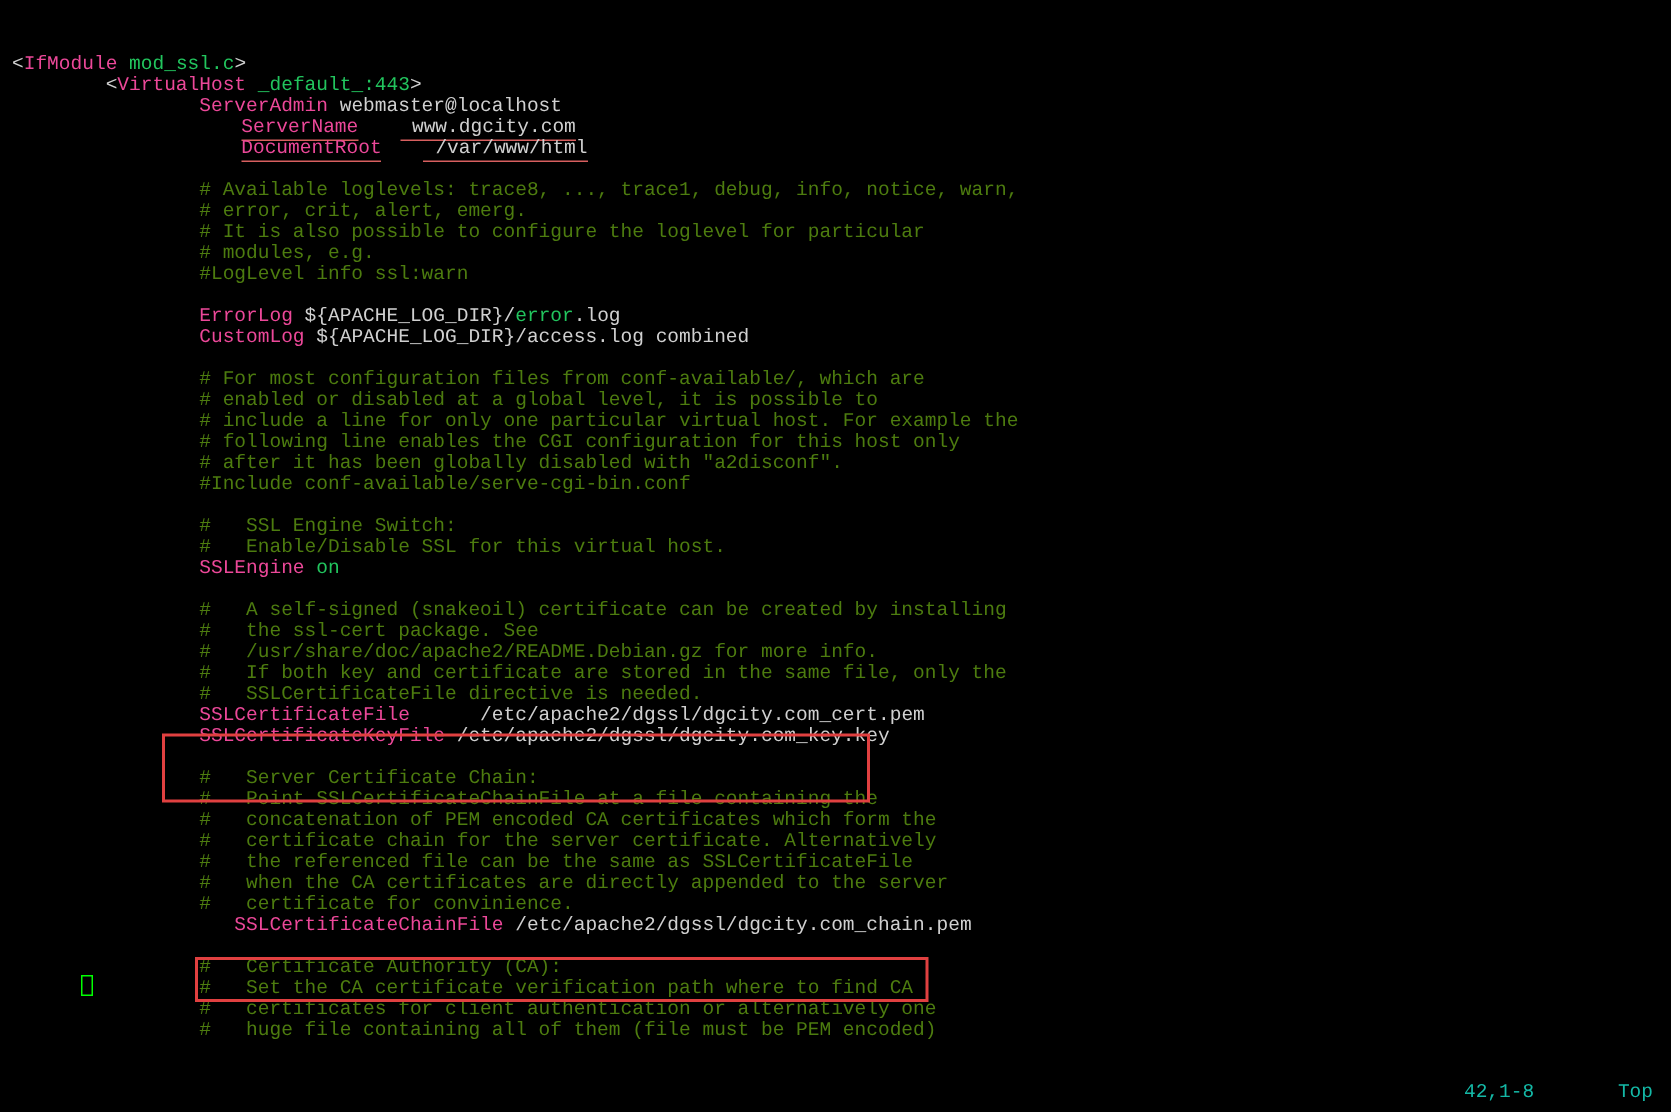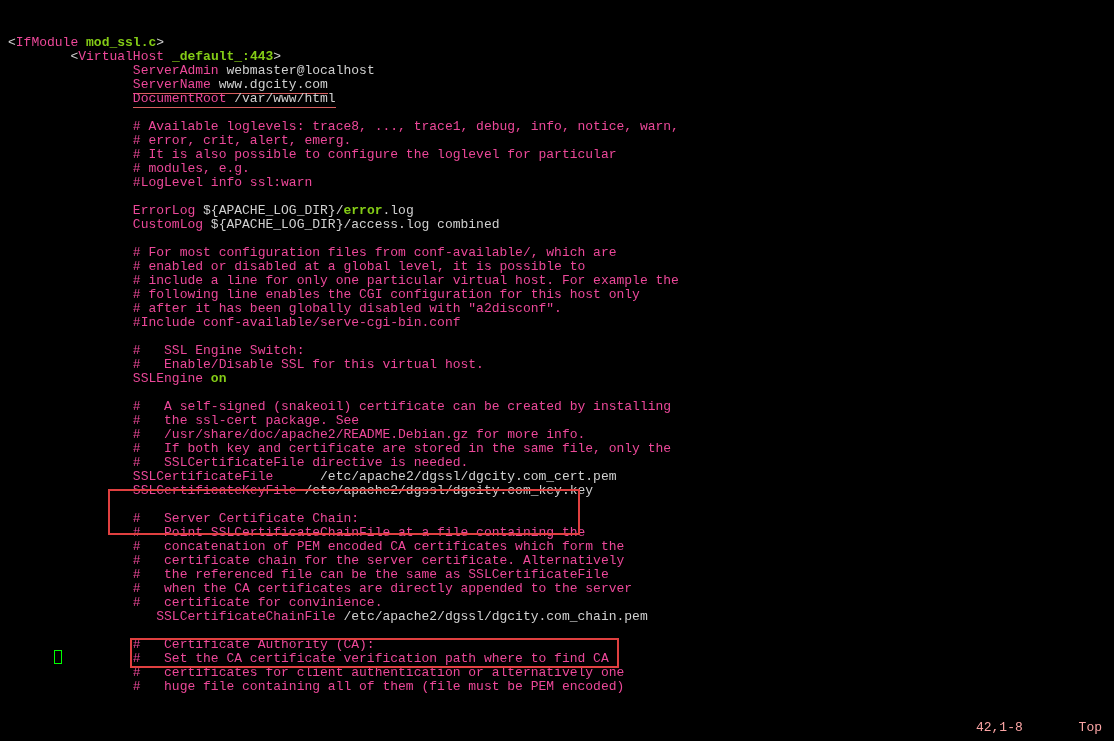--- a/index.html
+++ b/index.html
@@ -13,27 +13,28 @@
     width: 1114px;
     height: 741px;
     overflow: hidden;
   }
   .editor {
     position: relative;
     padding: 8px 0 0 8px;
     white-space: pre;
   }
   .kw-cyan  { color: #ec4899; }   
-  .kw-red   { color: #84cc16; font-weight: bold; }
-  .comment  { color: #ec4899; }   
+  .kw-red   { color: #22c55e; }
+  .comment  { color: #4d7c0f; }   
   .bracket  { color: #d0d0d0; }
 
   .underline-red {
     border-bottom: 1px solid #d75f5f;
     padding-bottom: 1px;
+    margin-left: 28px;
   }
 
   .highlight-box {
     position: absolute;
     border: 2px solid #e04040;
     pointer-events: none;
     box-sizing: border-box;
   }
   #box1 { left: 108px; top: 489px; width: 472px; height: 46px; }
   #box2 { left: 130px; top: 638px; width: 489px; height: 30px; }
@@ -45,21 +46,21 @@
     border: 1px solid #00ff00;
     left: 54px;
     top: 650px;
     box-sizing: border-box;
   }
 
   .statusbar {
     position: absolute;
     bottom: 6px;
     right: 12px;
-    color: #fca5a5;
+    color: #14b8a6;
     text-align: center;
   }
   .statusbar .pos { margin-right: 48px; }
 </style>
 </head>
 <body>
 
 <div class="editor">
   <div id="code-lines"><div><span class="bracket">&lt;</span><span class="kw-cyan">IfModule</span><span> </span><span class="kw-red">mod_ssl.c</span><span class="bracket">&gt;</span></div><div><span>        </span><span class="bracket">&lt;</span><span class="kw-cyan">VirtualHost</span><span> </span><span class="kw-red">_default_:443</span><span class="bracket">&gt;</span></div><div><span>                </span><span class="kw-cyan">ServerAdmin</span><span> webmaster@localhost</span></div><div><span>                </span><span class="kw-cyan underline-red">ServerName</span><span class="underline-red"> www.dgcity.com</span></div><div><span>                </span><span class="kw-cyan underline-red">DocumentRoot</span><span class="underline-red"> /var/www/html</span></div><div>&nbsp;</div><div><span>                </span><span class="comment"># Available loglevels: trace8, ..., trace1, debug, info, notice, warn,</span></div><div><span>                </span><span class="comment"># error, crit, alert, emerg.</span></div><div><span>                </span><span class="comment"># It is also possible to configure the loglevel for particular</span></div><div><span>                </span><span class="comment"># modules, e.g.</span></div><div><span>                </span><span class="comment">#LogLevel info ssl:warn</span></div><div>&nbsp;</div><div><span>                </span><span class="kw-cyan">ErrorLog</span><span> ${APACHE_LOG_DIR}/</span><span class="kw-red">error</span><span>.log</span></div><div><span>                </span><span class="kw-cyan">CustomLog</span><span> ${APACHE_LOG_DIR}/access.log combined</span></div><div>&nbsp;</div><div><span>                </span><span class="comment"># For most configuration files from conf-available/, which are</span></div><div><span>                </span><span class="comment"># enabled or disabled at a global level, it is possible to</span></div><div><span>                </span><span class="comment"># include a line for only one particular virtual host. For example the</span></div><div><span>                </span><span class="comment"># following line enables the CGI configuration for this host only</span></div><div><span>                </span><span class="comment"># after it has been globally disabled with "a2disconf".</span></div><div><span>                </span><span class="comment">#Include conf-available/serve-cgi-bin.conf</span></div><div>&nbsp;</div><div><span>                </span><span class="comment">#   SSL Engine Switch:</span></div><div><span>                </span><span class="comment">#   Enable/Disable SSL for this virtual host.</span></div><div><span>                </span><span class="kw-cyan">SSLEngine</span><span> </span><span class="kw-red">on</span></div><div>&nbsp;</div><div><span>                </span><span class="comment">#   A self-signed (snakeoil) certificate can be created by installing</span></div><div><span>                </span><span class="comment">#   the ssl-cert package. See</span></div><div><span>                </span><span class="comment">#   /usr/share/doc/apache2/README.Debian.gz for more info.</span></div><div><span>                </span><span class="comment">#   If both key and certificate are stored in the same file, only the</span></div><div><span>                </span><span class="comment">#   SSLCertificateFile directive is needed.</span></div><div><span>                </span><span class="kw-cyan">SSLCertificateFile</span><span>      /etc/apache2/dgssl/dgcity.com_cert.pem</span></div><div><span>                </span><span class="kw-cyan">SSLCertificateKeyFile</span><span> /etc/apache2/dgssl/dgcity.com_key.key</span></div><div>&nbsp;</div><div><span>                </span><span class="comment">#   Server Certificate Chain:</span></div><div><span>                </span><span class="comment">#   Point SSLCertificateChainFile at a file containing the</span></div><div><span>                </span><span class="comment">#   concatenation of PEM encoded CA certificates which form the</span></div><div><span>                </span><span class="comment">#   certificate chain for the server certificate. Alternatively</span></div><div><span>                </span><span class="comment">#   the referenced file can be the same as SSLCertificateFile</span></div><div><span>                </span><span class="comment">#   when the CA certificates are directly appended to the server</span></div><div><span>                </span><span class="comment">#   certificate for convinience.</span></div><div><span>                   </span><span class="kw-cyan">SSLCertificateChainFile</span><span> /etc/apache2/dgssl/dgcity.com_chain.pem</span></div><div>&nbsp;</div><div><span>                </span><span class="comment">#   Certificate Authority (CA):</span></div><div><span>                </span><span class="comment">#   Set the CA certificate verification path where to find CA</span></div><div><span>                </span><span class="comment">#   certificates for client authentication or alternatively one</span></div><div><span>                </span><span class="comment">#   huge file containing all of them (file must be PEM encoded)</span></div></div>
 

